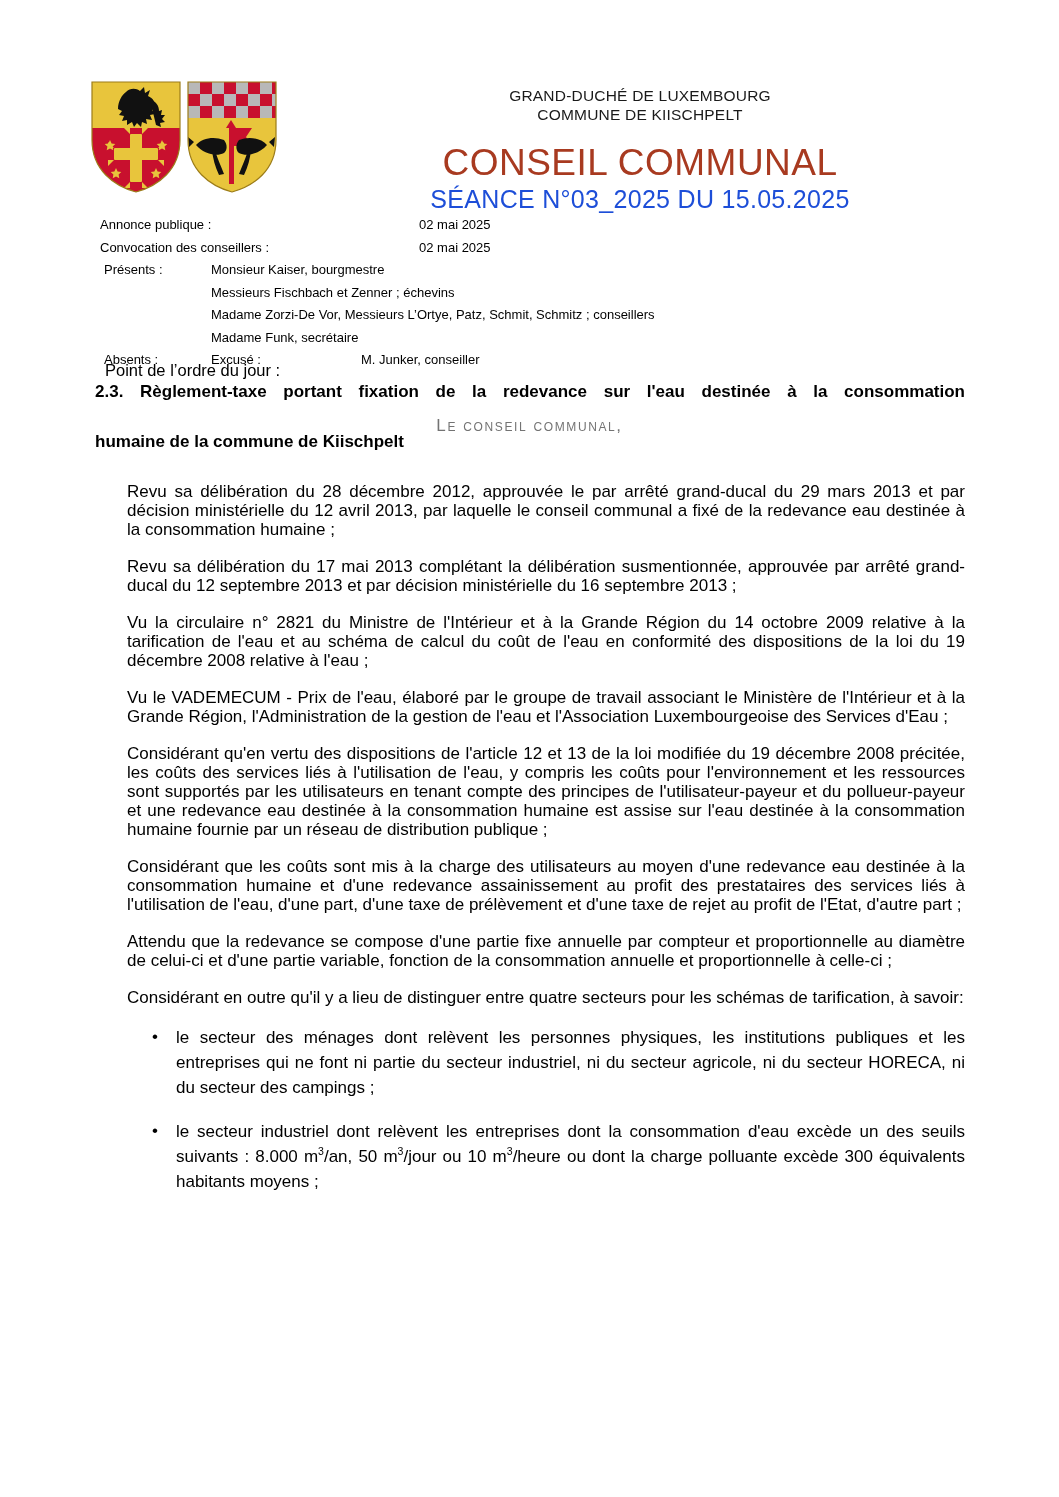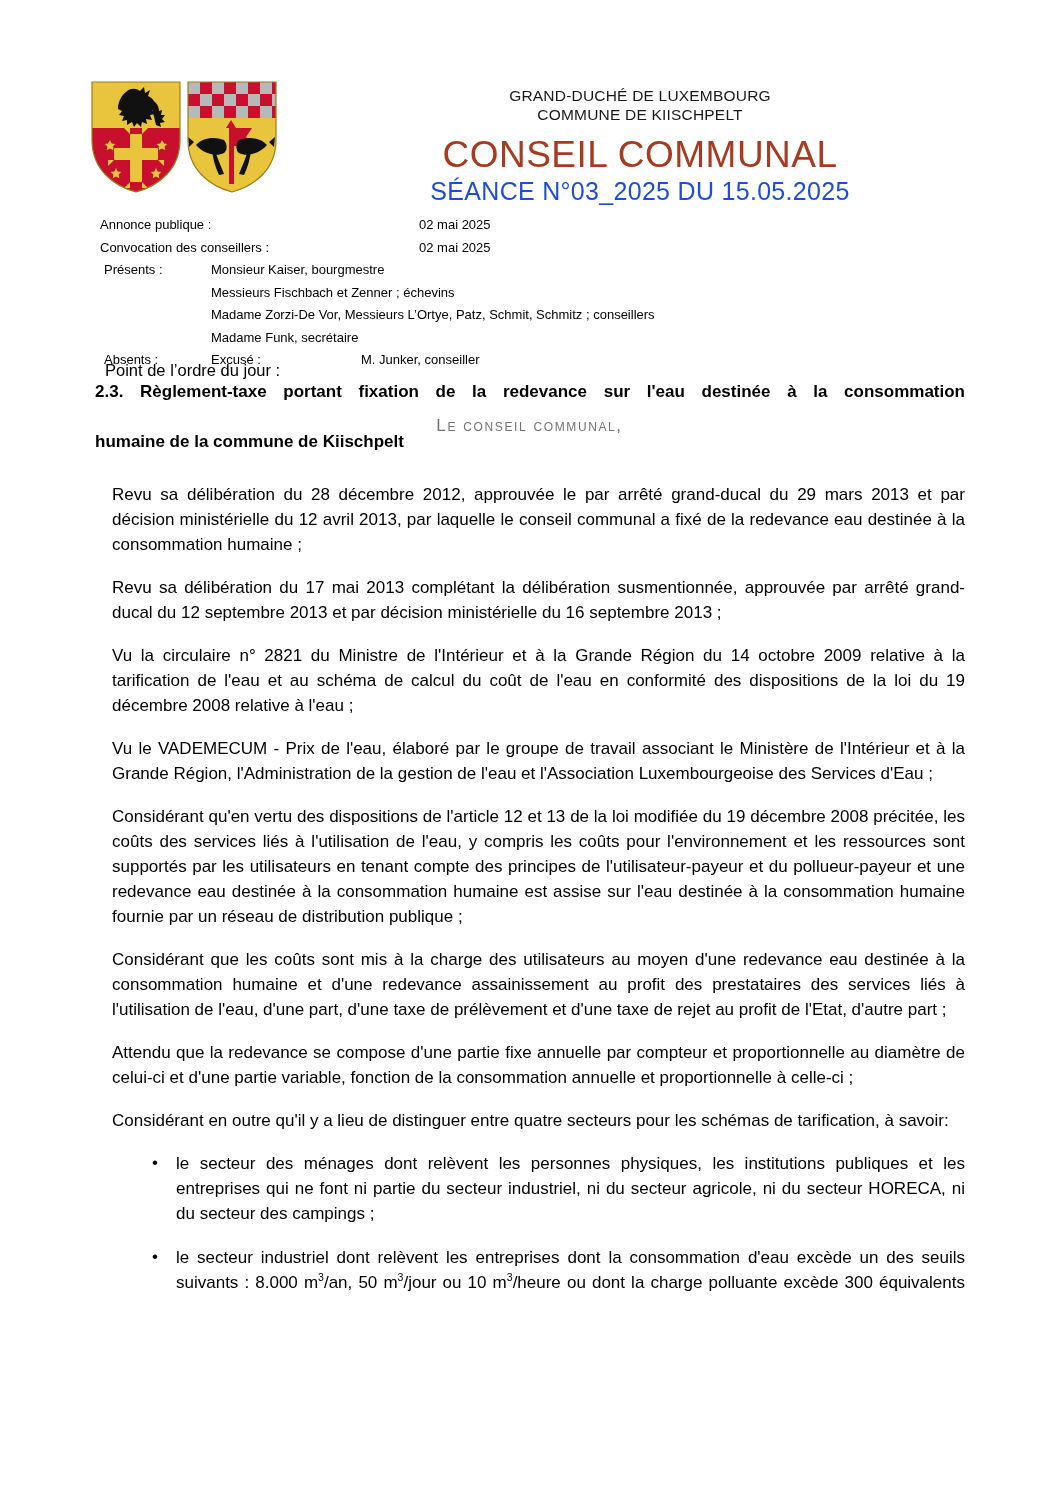--- a/index.html
+++ b/index.html
@@ -51,21 +51,21 @@
   .line-commune {
     font-size: 15.5px;
     letter-spacing: 0.2px;
     color: #1a1a1a;
     line-height: 19px;
   }
   .line-conseil {
     font-size: 37px;
     color: #A83A20;
     line-height: 42px;
-    margin-top: 10px;
+    margin-top: 18px;
     letter-spacing: 0.5px;
   }
   .line-seance {
     font-size: 25px;
     color: #1d4ed8;
     line-height: 30px;
     letter-spacing: 0.3px;
   }
 
   
@@ -127,24 +127,24 @@
 
   
   .body {
     position: absolute;
     left: 112px;
     top: 482px;
     width: 853px;
   }
   .para {
     font-size: 17px;
-    line-height: 25px;
+    line-height: 19px;
     text-align: justify;
     text-justify: inter-word;
-    margin: 0 0 18px 0;
+    margin: 0 0 18px 15px;
     hyphens: none;
   }
 
   ul.sectors {
     margin: 0;
     padding: 0;
     list-style: none;
   }
   ul.sectors li {
     position: relative;

